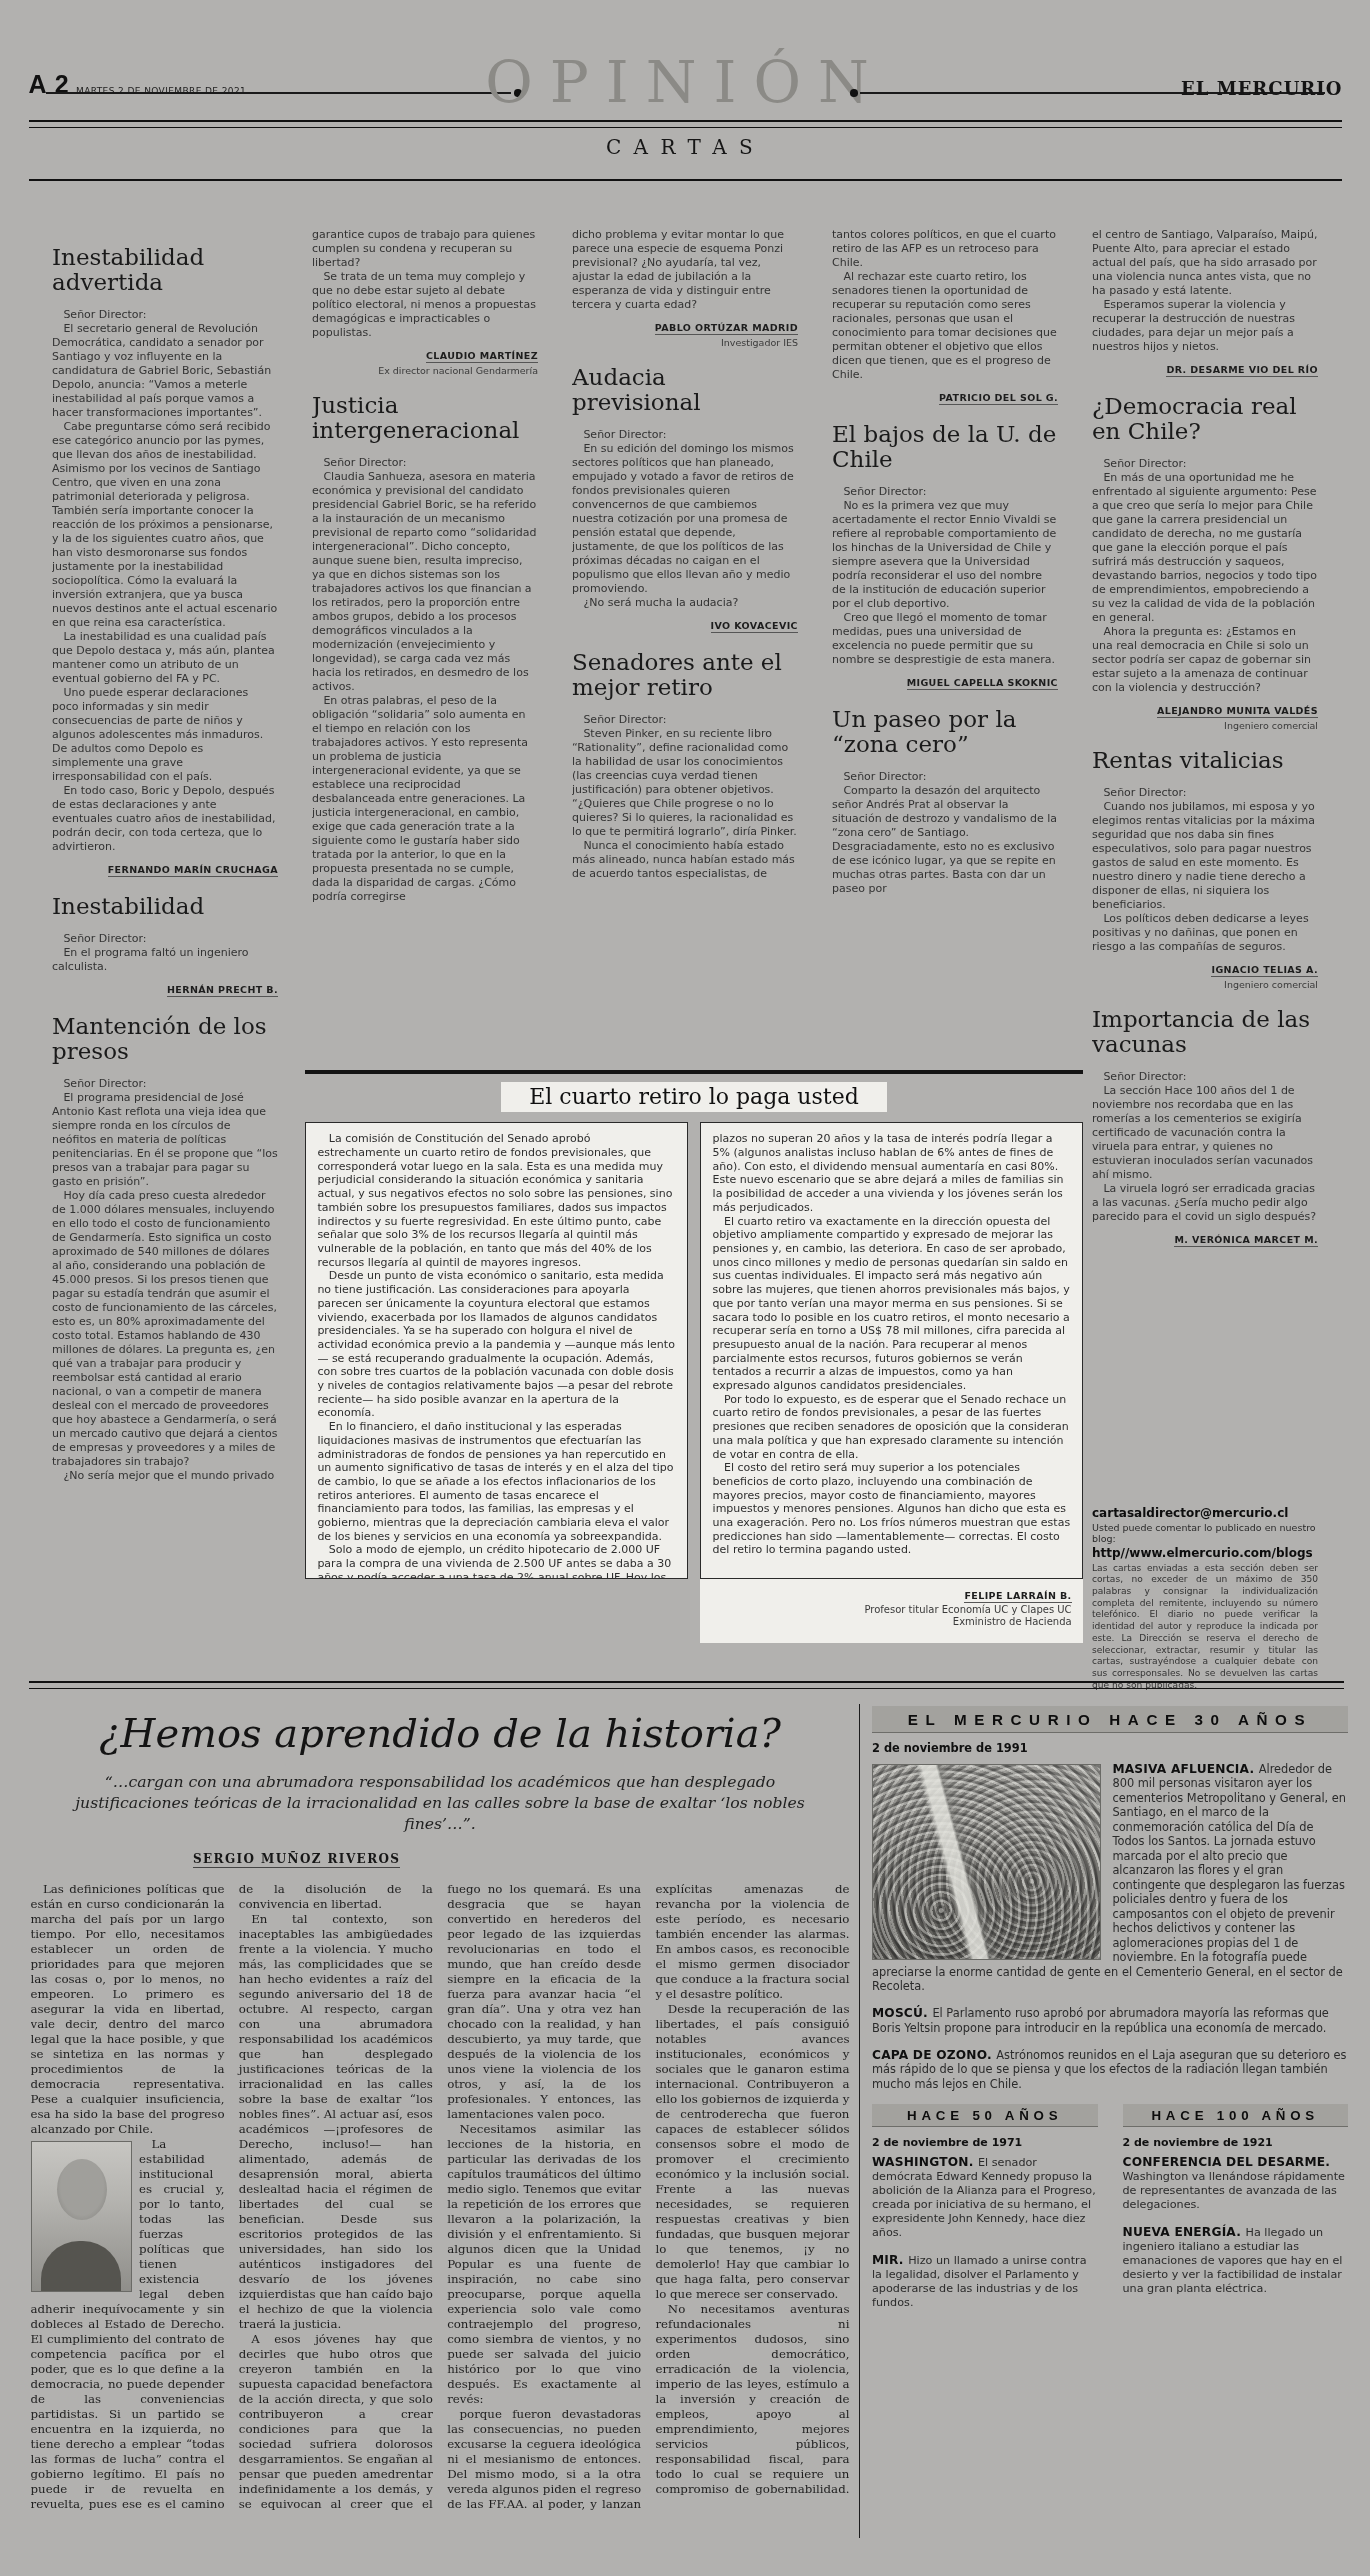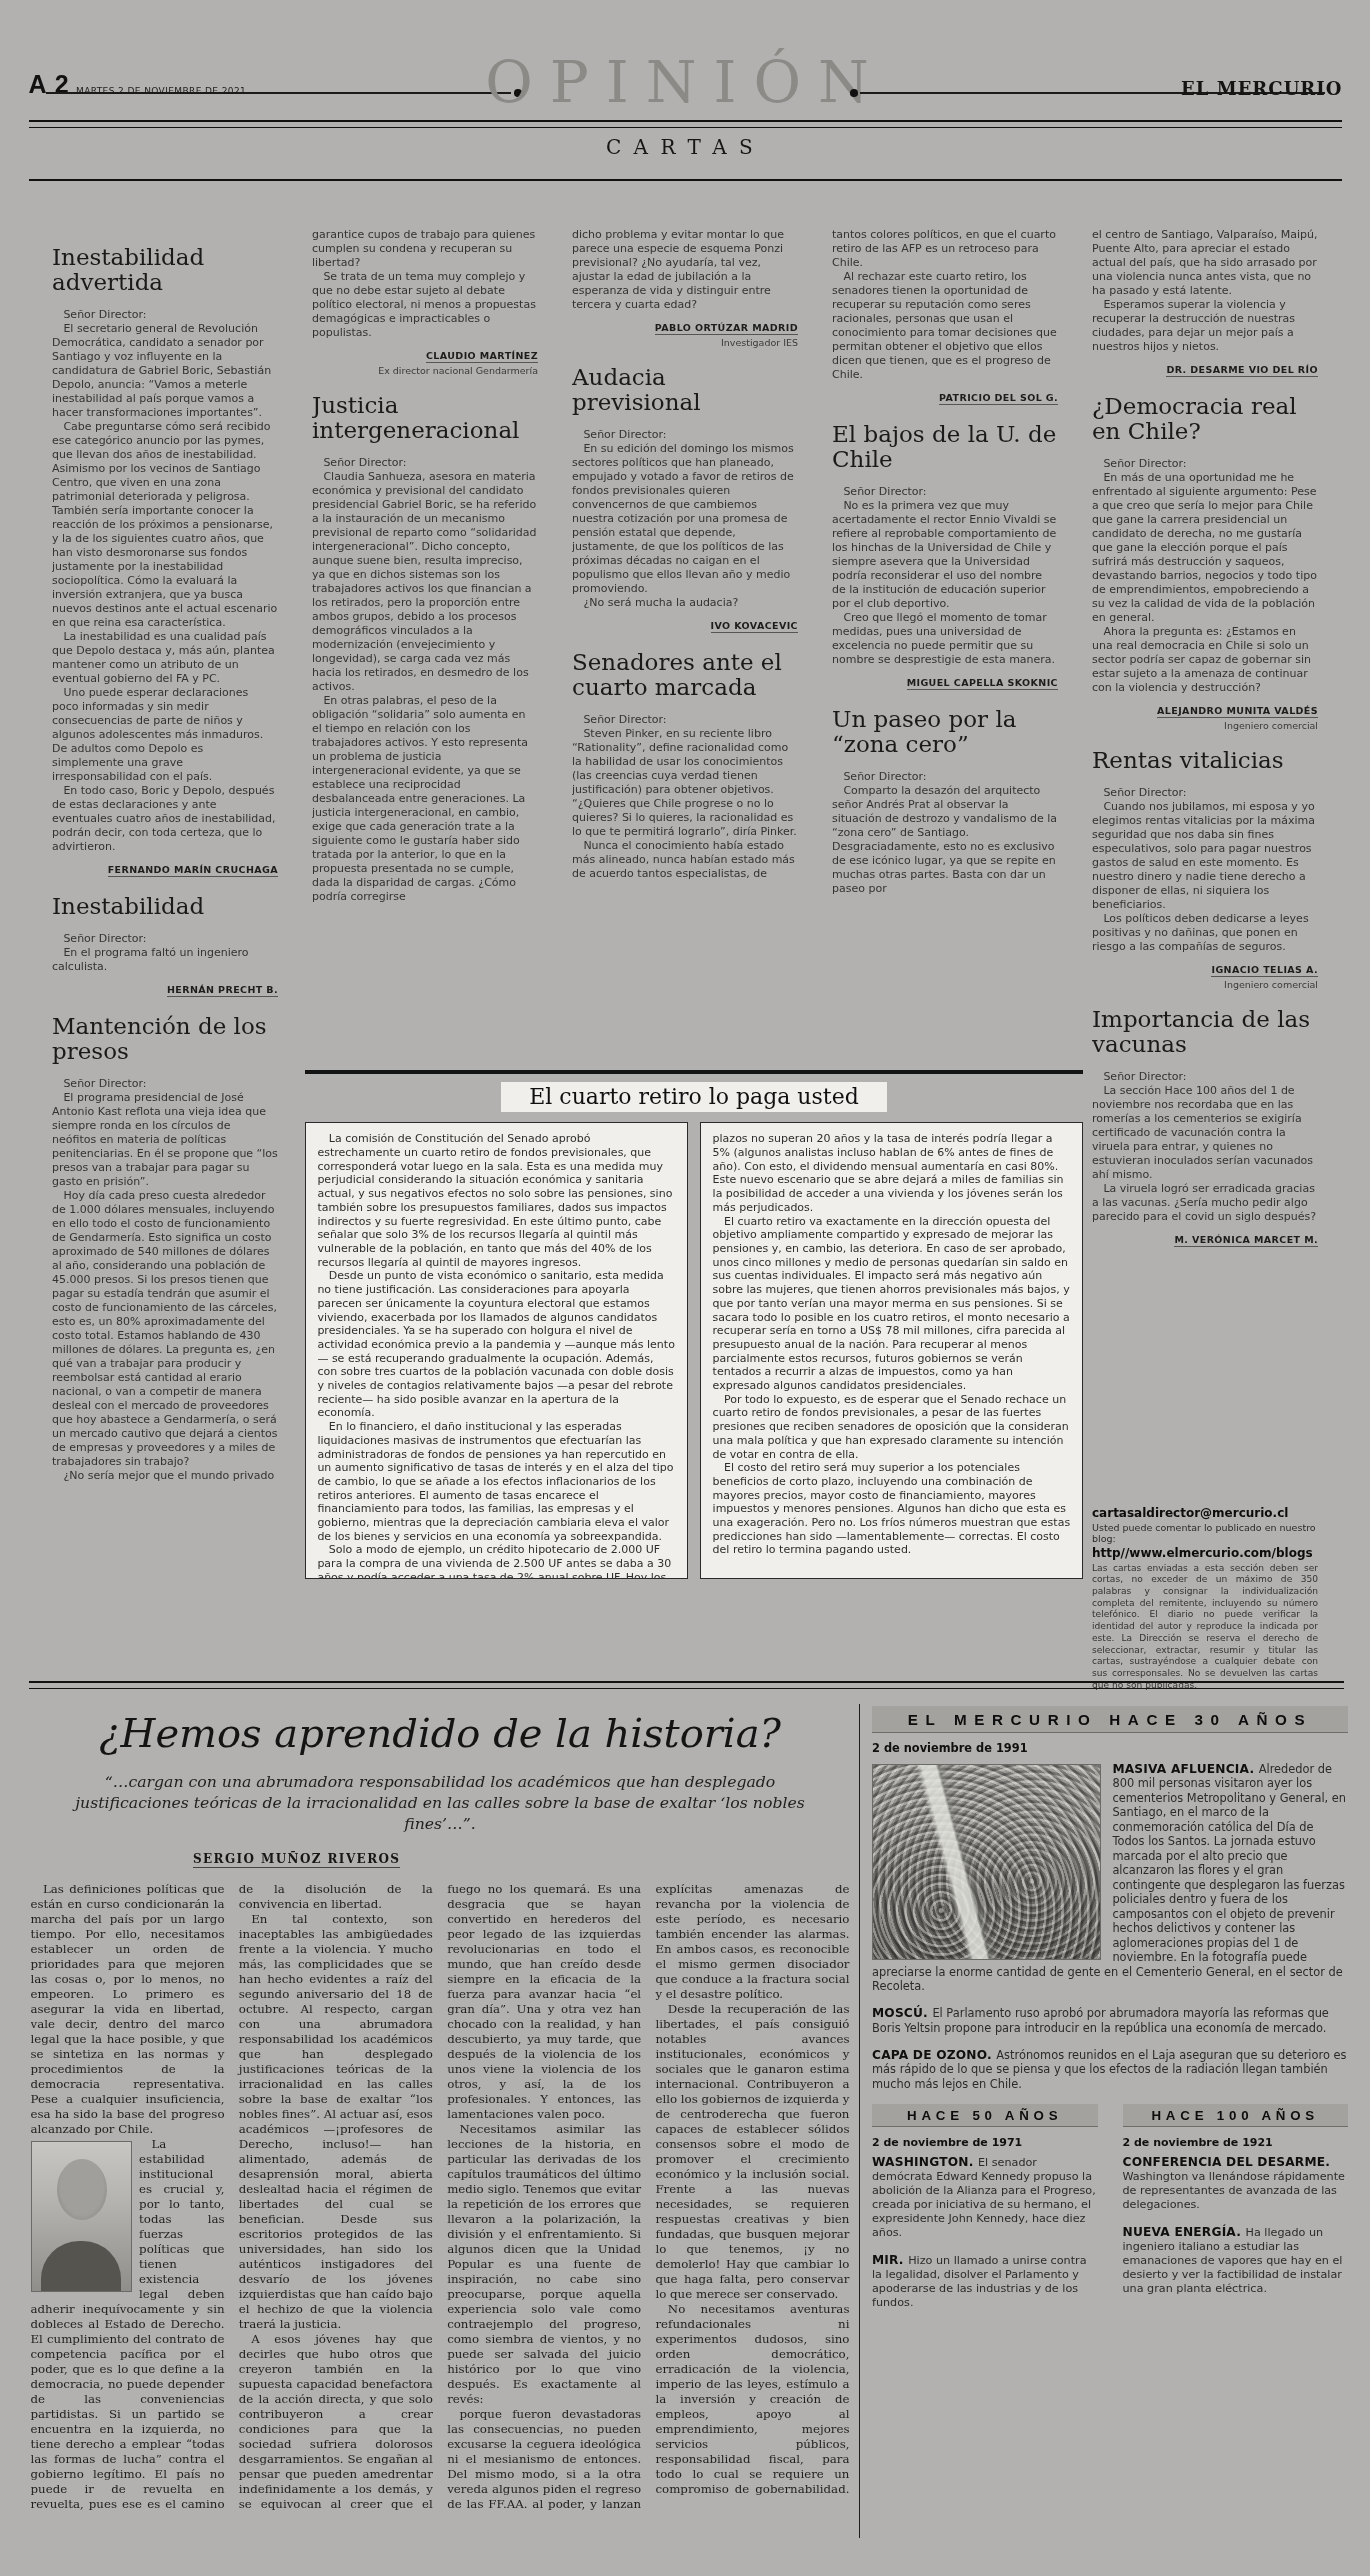--- a/index.html
+++ b/index.html
@@ -147,21 +147,21 @@
     </div>
   <div class="lcol" id="lcol3" style="left:572px;height:840px;" data-interactable="false">
       <p class="lp cont" data-interactable="false">dicho problema y evitar montar lo que parece una especie de esquema Ponzi previsional? ¿No ayudaría, tal vez, ajustar la edad de jubilación a la esperanza de vida y distinguir entre tercera y cuarta edad?</p>
       <div class="sig" data-interactable="false"><span class="sign" data-interactable="false">PABLO ORTÚZAR MADRID</span></div>
       <div class="sigr" data-interactable="false">Investigador IES</div>
       <div class="lh" data-interactable="false">Audacia previsional</div>
       <p class="lp" data-interactable="false">Señor Director:</p>
       <p class="lp" data-interactable="false">En su edición del domingo los mismos sectores políticos que han planeado, empujado y votado a favor de retiros de fondos previsionales quieren convencernos de que cambiemos nuestra cotización por una promesa de pensión estatal que depende, justamente, de que los políticos de las próximas décadas no caigan en el populismo que ellos llevan año y medio promoviendo.</p>
       <p class="lp" data-interactable="false">¿No será mucha la audacia?</p>
       <div class="sig" data-interactable="false"><span class="sign" data-interactable="false">IVO KOVACEVIC</span></div>
-      <div class="lh" data-interactable="false">Senadores ante el cuarto marcada</div>
+      <div class="lh" data-interactable="false">Senadores ante el mejor retiro</div>
       <p class="lp" data-interactable="false">Señor Director:</p>
       <p class="lp" data-interactable="false">Steven Pinker, en su reciente libro “Rationality”, define racionalidad como la habilidad de usar los conocimientos (las creencias cuya verdad tienen justificación) para obtener objetivos. “¿Quieres que Chile progrese o no lo quieres? Si lo quieres, la racionalidad es lo que te permitirá lograrlo”, diría Pinker.</p>
       <p class="lp" data-interactable="false">Nunca el conocimiento había estado más alineado, nunca habían estado más de acuerdo tantos especialistas, de</p>
     </div>
   <div class="lcol" id="lcol4" style="left:832px;height:840px;" data-interactable="false">
       <p class="lp cont" data-interactable="false">tantos colores políticos, en que el cuarto retiro de las AFP es un retroceso para Chile.</p>
       <p class="lp" data-interactable="false">Al rechazar este cuarto retiro, los senadores tienen la oportunidad de recuperar su reputación como seres racionales, personas que usan el conocimiento para tomar decisiones que permitan obtener el objetivo que ellos dicen que tienen, que es el progreso de Chile.</p>
       <div class="sig" data-interactable="false"><span class="sign" data-interactable="false">PATRICIO DEL SOL G.</span></div>
       <div class="lh" data-interactable="false">El bajos de la U. de Chile</div>
       <p class="lp" data-interactable="false">Señor Director:</p>
@@ -212,20 +212,28 @@
           <p data-interactable="false">En lo financiero, el daño institucional y las esperadas liquidaciones masivas de instrumentos que efectuarían las administradoras de fondos de pensiones ya han repercutido en un aumento significativo de tasas de interés y en el alza del tipo de cambio, lo que se añade a los efectos inflacionarios de los retiros anteriores. El aumento de tasas encarece el financiamiento para todos, las familias, las empresas y el gobierno, mientras que la depreciación cambiaria eleva el valor de los bienes y servicios en una economía ya sobreexpandida.</p>
           <p data-interactable="false">Solo a modo de ejemplo, un crédito hipotecario de 2.000 UF para la compra de una vivienda de 2.500 UF antes se daba a 30 años y podía acceder a una tasa de 2% anual sobre UF. Hoy los</p>
         </div>
       <div class="fb-col" id="fb-right" data-interactable="false">
           <p class="cont" data-interactable="false">plazos no superan 20 años y la tasa de interés podría llegar a 5% (algunos analistas incluso hablan de 6% antes de fines de año). Con esto, el dividendo mensual aumentaría en casi 80%. Este nuevo escenario que se abre dejará a miles de familias sin la posibilidad de acceder a una vivienda y los jóvenes serán los más perjudicados.</p>
           <p data-interactable="false">El cuarto retiro va exactamente en la dirección opuesta del objetivo ampliamente compartido y expresado de mejorar las pensiones y, en cambio, las deteriora. En caso de ser aprobado, unos cinco millones y medio de personas quedarían sin saldo en sus cuentas individuales. El impacto será más negativo aún sobre las mujeres, que tienen ahorros previsionales más bajos, y que por tanto verían una mayor merma en sus pensiones. Si se sacara todo lo posible en los cuatro retiros, el monto necesario a recuperar sería en torno a US$ 78 mil millones, cifra parecida al presupuesto anual de la nación. Para recuperar al menos parcialmente estos recursos, futuros gobiernos se verán tentados a recurrir a alzas de impuestos, como ya han expresado algunos candidatos presidenciales.</p>
           <p data-interactable="false">Por todo lo expuesto, es de esperar que el Senado rechace un cuarto retiro de fondos previsionales, a pesar de las fuertes presiones que reciben senadores de oposición que la consideran una mala política y que han expresado claramente su intención de votar en contra de ella.</p>
           <p data-interactable="false">El costo del retiro será muy superior a los potenciales beneficios de corto plazo, incluyendo una combinación de mayores precios, mayor costo de financiamiento, mayores impuestos y menores pensiones. Algunos han dicho que esta es una exageración. Pero no. Los fríos números muestran que estas predicciones han sido —lamentablemente— correctas. El costo del retiro lo termina pagando usted.</p>
         </div>
     </div>
+    <div class="fb-bottom">
+      <div class="fb-spacer" data-interactable="false"></div>
+      <div class="fb-sig" data-interactable="false">
+        <span class="sign" data-interactable="false">FELIPE LARRAÍN B.</span>
+        <div class="sigr" data-interactable="false">Profesor titular Economía UC y Clapes UC</div>
+        <div class="sigr" style="margin-top:-3.8px;" data-interactable="false">Exministro de Hacienda</div>
+      </div>
+    </div>
   </div>
 
   <div class="abs" id="ed-dbl" data-interactable="false"></div>
   <div class="abs" id="editorial" data-interactable="false">
     <div class="ed-head" data-interactable="false">¿Hemos aprendido de la historia?</div>
     <div class="ed-quote" data-interactable="false">“…cargan con una abrumadora responsabilidad los académicos que han desplegado justificaciones teóricas de la irracionalidad en las calles sobre la base de exaltar ‘los nobles fines’…”.</div>
     <div class="ed-byline" data-interactable="false">
       <span data-interactable="false">SERGIO MUÑOZ RIVEROS</span>
     </div>
     <div class="ed-body" id="edbody" data-interactable="false">

